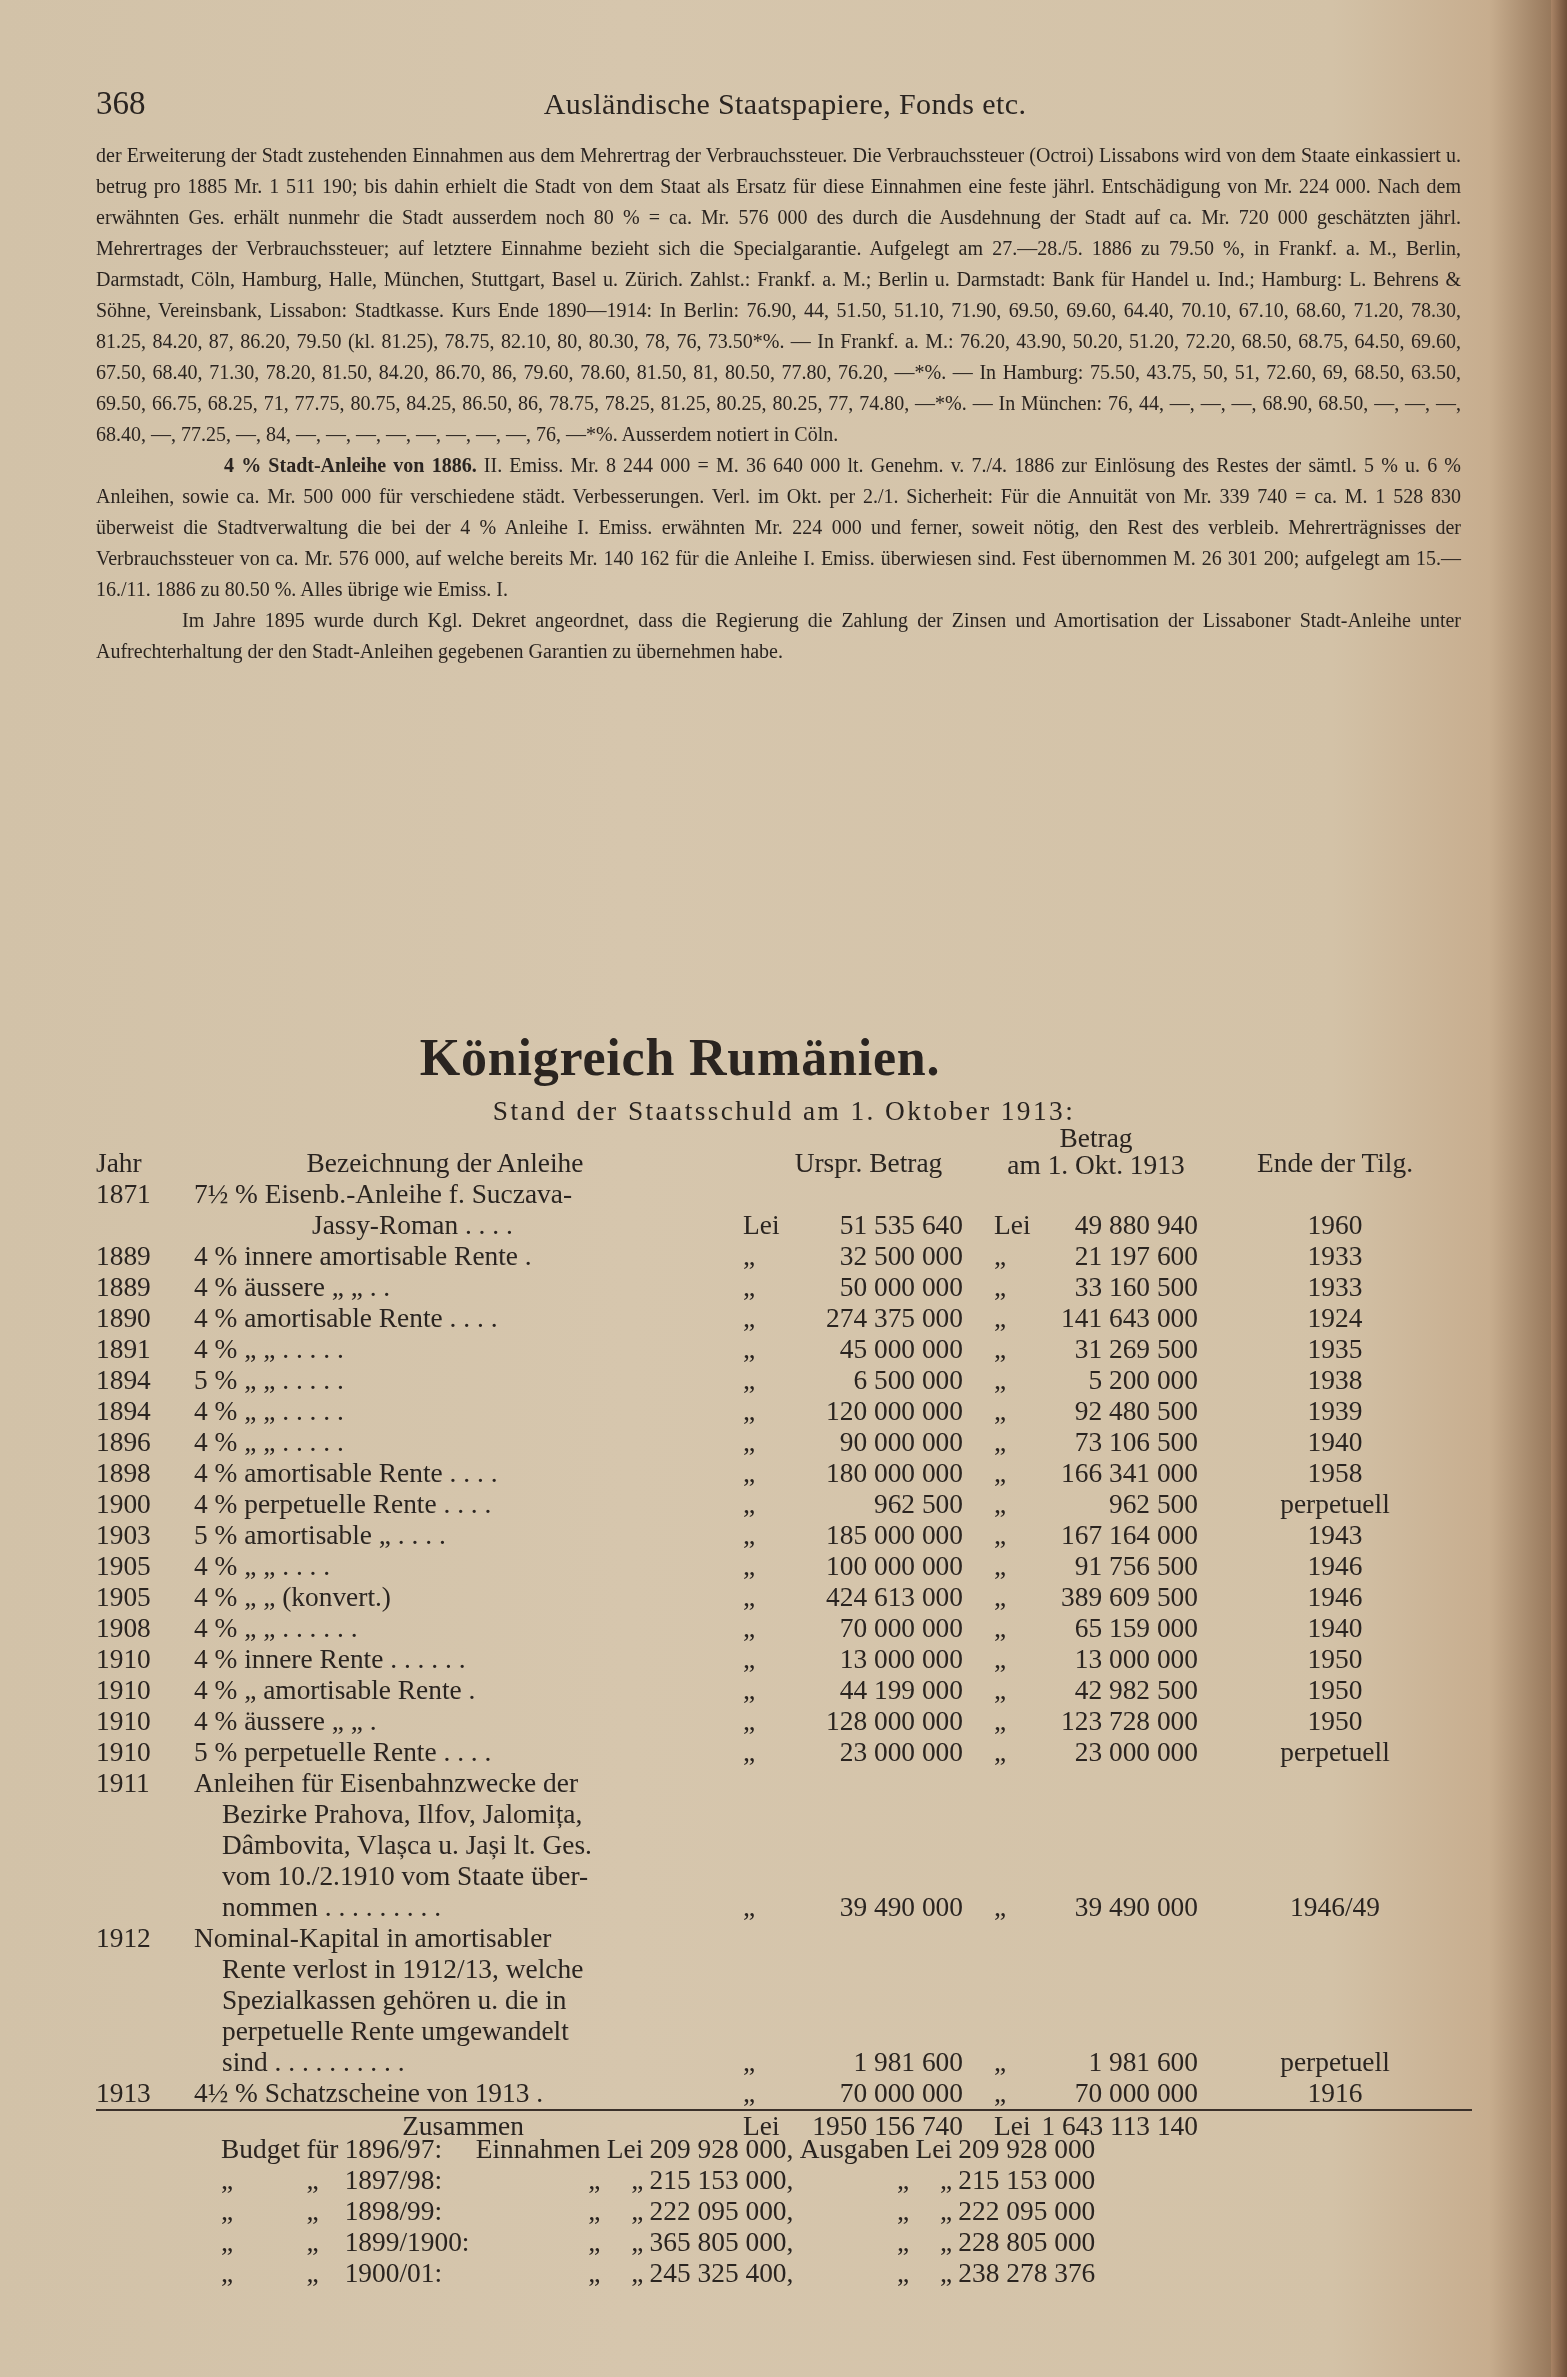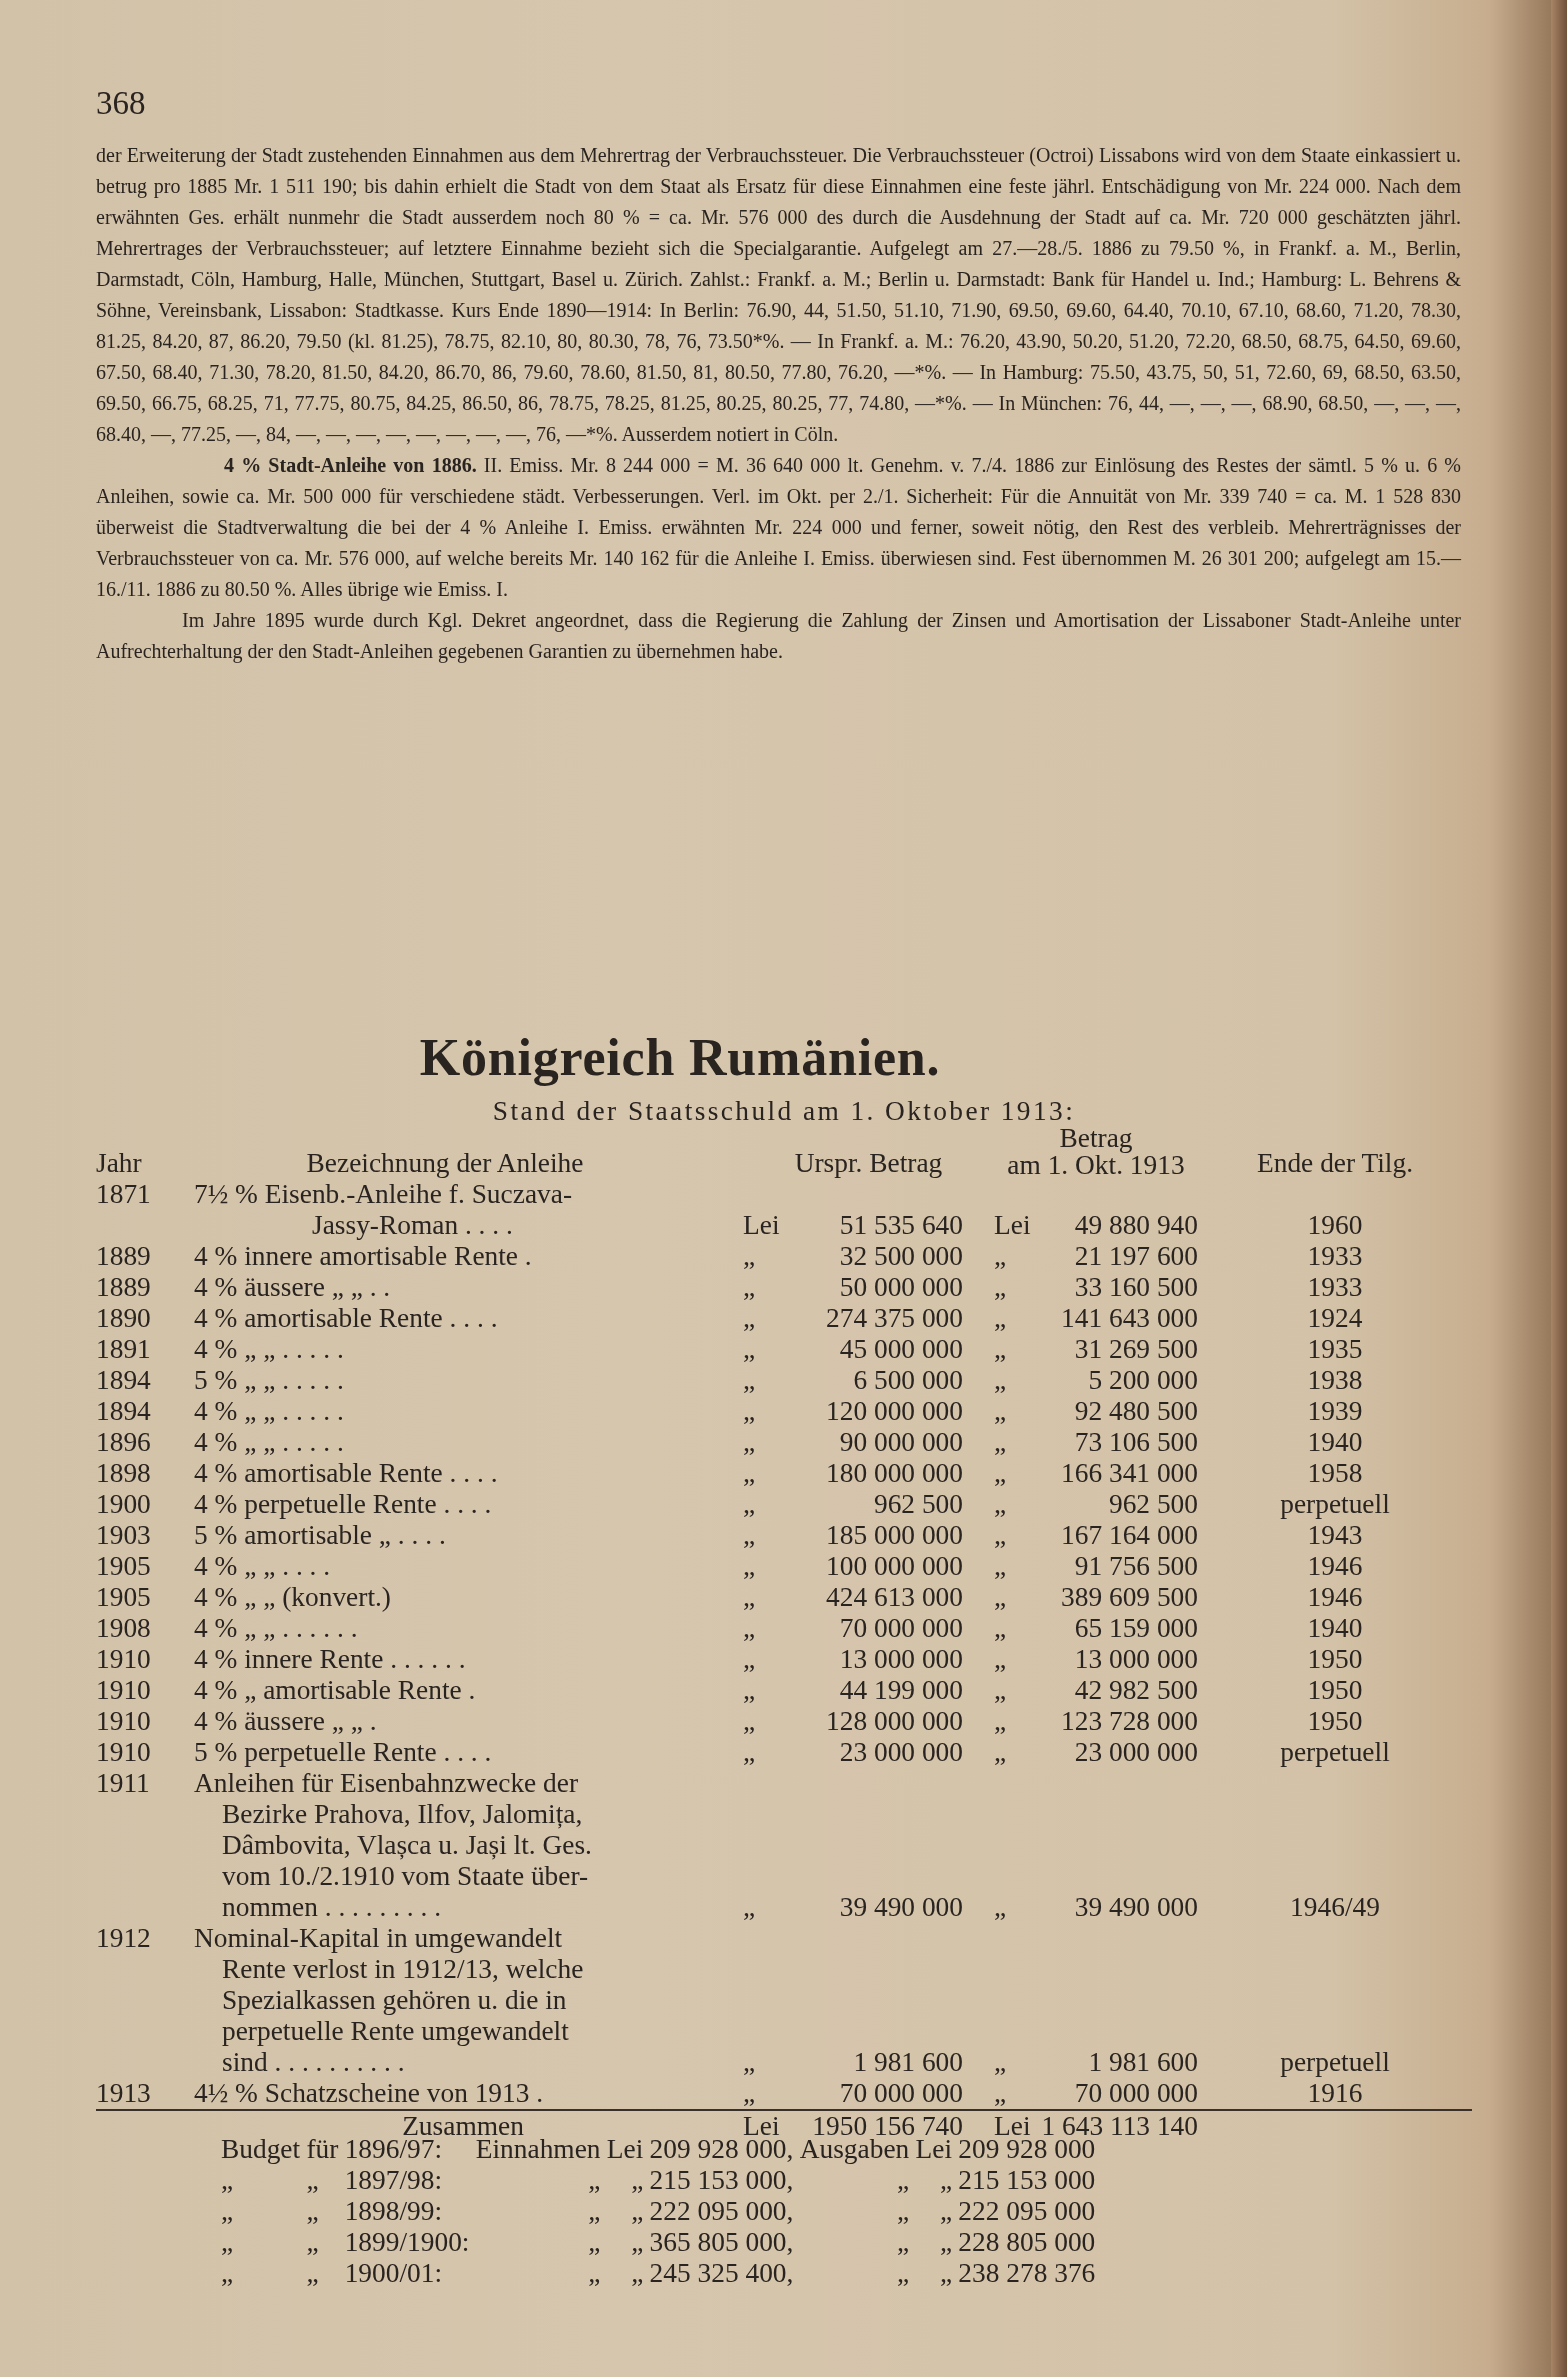--- a/index.html
+++ b/index.html
@@ -36,20 +36,21 @@
   .r{text-align:right;}
 </style>
 </head>
 <body>
 
 <div class="page">
   <div class="edge"></div>
 
   <div class="hdr">
     <span class="pno">368</span>
+    <div class="run">Ausländische Staatspapiere, Fonds etc.</div>
   </div>
 
   <div class="body">
     <p>der Erweiterung der Stadt zustehenden Einnahmen aus dem Mehrertrag der Verbrauchssteuer. Die Verbrauchssteuer (Octroi) Lissabons wird von dem Staate einkassiert u. betrug pro 1885 Mr. 1 511 190; bis dahin erhielt die Stadt von dem Staat als Ersatz für diese Einnahmen eine feste jährl. Entschädigung von Mr. 224 000. Nach dem erwähnten Ges. erhält nunmehr die Stadt ausserdem noch 80 % = ca. Mr. 576 000 des durch die Ausdehnung der Stadt auf ca. Mr. 720 000 geschätzten jährl. Mehrertrages der Verbrauchssteuer; auf letztere Einnahme bezieht sich die Specialgarantie. Aufgelegt am 27.—28./5. 1886 zu 79.50 %, in Frankf. a. M., Berlin, Darmstadt, Cöln, Hamburg, Halle, München, Stuttgart, Basel u. Zürich. Zahlst.: Frankf. a. M.; Berlin u. Darmstadt: Bank für Handel u. Ind.; Hamburg: L. Behrens &amp; Söhne, Vereinsbank, Lissabon: Stadtkasse. Kurs Ende 1890—1914: In Berlin: 76.90, 44, 51.50, 51.10, 71.90, 69.50, 69.60, 64.40, 70.10, 67.10, 68.60, 71.20, 78.30, 81.25, 84.20, 87, 86.20, 79.50 (kl. 81.25), 78.75, 82.10, 80, 80.30, 78, 76, 73.50*%. — In Frankf. a. M.: 76.20, 43.90, 50.20, 51.20, 72.20, 68.50, 68.75, 64.50, 69.60, 67.50, 68.40, 71.30, 78.20, 81.50, 84.20, 86.70, 86, 79.60, 78.60, 81.50, 81, 80.50, 77.80, 76.20, —*%. — In Hamburg: 75.50, 43.75, 50, 51, 72.60, 69, 68.50, 63.50, 69.50, 66.75, 68.25, 71, 77.75, 80.75, 84.25, 86.50, 86, 78.75, 78.25, 81.25, 80.25, 80.25, 77, 74.80, —*%. — In München: 76, 44, —, —, —, 68.90, 68.50, —, —, —, 68.40, —, 77.25, —, 84, —, —, —, —, —, —, —, —, 76, —*%. Ausserdem notiert in Cöln.</p>
     <p class="ind"><span class="bold">4 % Stadt-Anleihe von 1886.</span><span> II. Emiss. Mr. 8 244 000 = M. 36 640 000 lt. Genehm. v. 7./4. 1886 zur Einlösung des Restes der sämtl. 5 % u. 6 % Anleihen, sowie ca. Mr. 500 000 für verschiedene städt. Verbesserungen. Verl. im Okt. per 2./1. Sicherheit: Für die Annuität von Mr. 339 740 = ca. M. 1 528 830 überweist die Stadtverwaltung die bei der 4 % Anleihe I. Emiss. erwähnten Mr. 224 000 und ferner, soweit nötig, den Rest des verbleib. Mehrerträgnisses der Verbrauchssteuer von ca. Mr. 576 000, auf welche bereits Mr. 140 162 für die Anleihe I. Emiss. überwiesen sind. Fest übernommen M. 26 301 200; aufgelegt am 15.—16./11. 1886 zu 80.50 %. Alles übrige wie Emiss. I.</span></p>
     <p class="ind">Im Jahre 1895 wurde durch Kgl. Dekret angeordnet, dass die Regierung die Zahlung der Zinsen und Amortisation der Lissaboner Stadt-Anleihe unter Aufrechterhaltung der den Stadt-Anleihen gegebenen Garantien zu übernehmen habe.</p>
   </div>
 
   <div class="title">Königreich Rumänien.</div>
   <div class="subtitle">Stand der Staatsschuld am 1. Oktober 1913:</div>
@@ -234,21 +235,21 @@
           <td class="c-year" style="vertical-align:top">1911</td>
           <td class="c-name name-wrap"><span>Anleihen für Eisenbahnzwecke der</span><span class="indent2">Bezirke Prahova, Ilfov, Jalomița,</span><span class="indent2">Dâmbovita, Vlașca u. Jași lt. Ges.</span><span class="indent2">vom 10./2.1910 vom Staate über-</span><span class="indent2" style="padding-left:28px">nommen . . . . . . . . .</span></td>
           <td class="c-cur1">„</td>
           <td class="c-amt1">39 490 000</td>
           <td class="c-cur2">„</td>
           <td class="c-amt2">39 490 000</td>
           <td class="c-end">1946/49</td>
         </tr>
         <tr>
           <td class="c-year" style="vertical-align:top">1912</td>
-          <td class="c-name name-wrap"><span>Nominal-Kapital in umgewandelt</span><span class="indent2">Rente verlost in 1912/13, welche</span><span class="indent2">Spezialkassen gehören u. die in</span><span class="indent2">perpetuelle Rente umgewandelt</span><span class="indent2" style="padding-left:28px">sind . . . . . . . . . .</span></td>
+          <td class="c-name name-wrap"><span>Nominal-Kapital in amortisabler</span><span class="indent2">Rente verlost in 1912/13, welche</span><span class="indent2">Spezialkassen gehören u. die in</span><span class="indent2">perpetuelle Rente umgewandelt</span><span class="indent2" style="padding-left:28px">sind . . . . . . . . . .</span></td>
           <td class="c-cur1">„</td>
           <td class="c-amt1">1 981 600</td>
           <td class="c-cur2">„</td>
           <td class="c-amt2">1 981 600</td>
           <td class="c-end">perpetuell</td>
         </tr>
         <tr>
           <td class="c-year" style="vertical-align:top">1913</td>
           <td class="c-name"><span>4½ % Schatzscheine von 1913 .</span></td>
           <td class="c-cur1">„</td>

